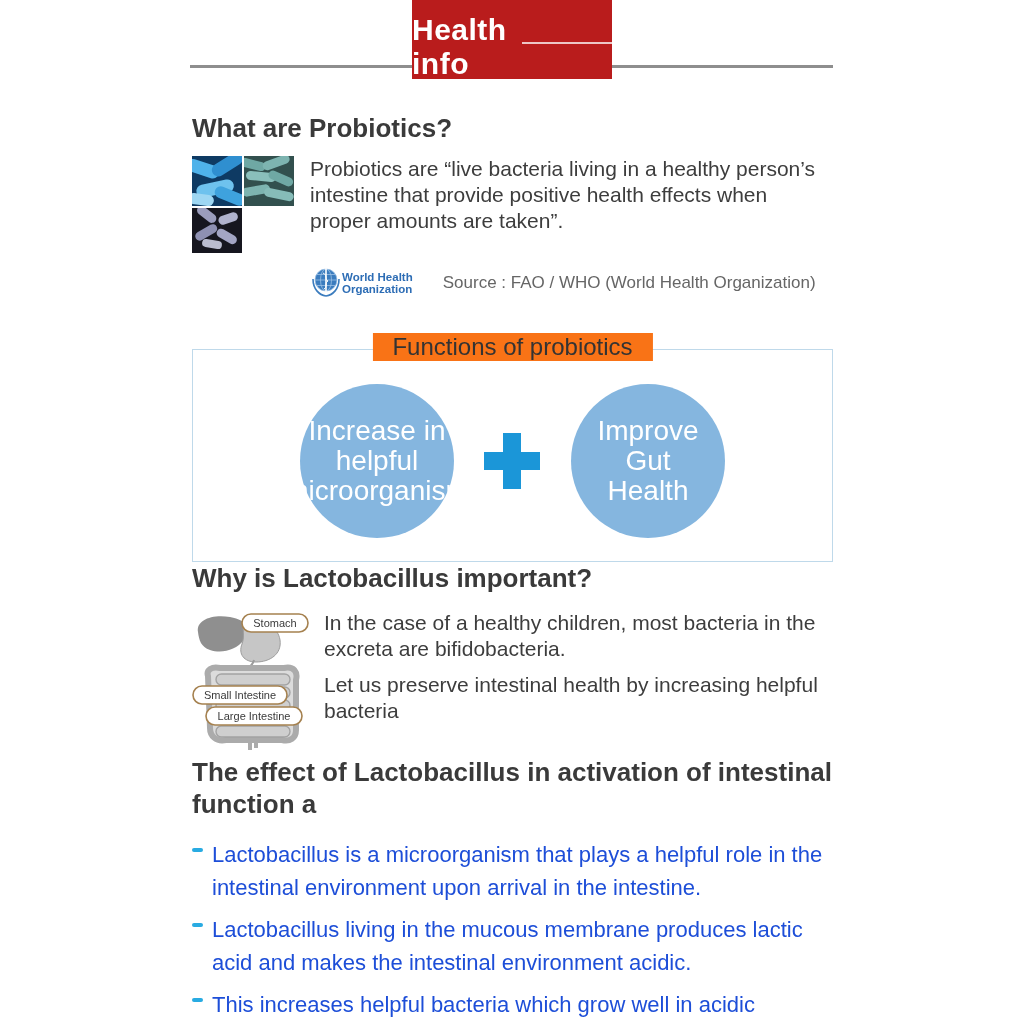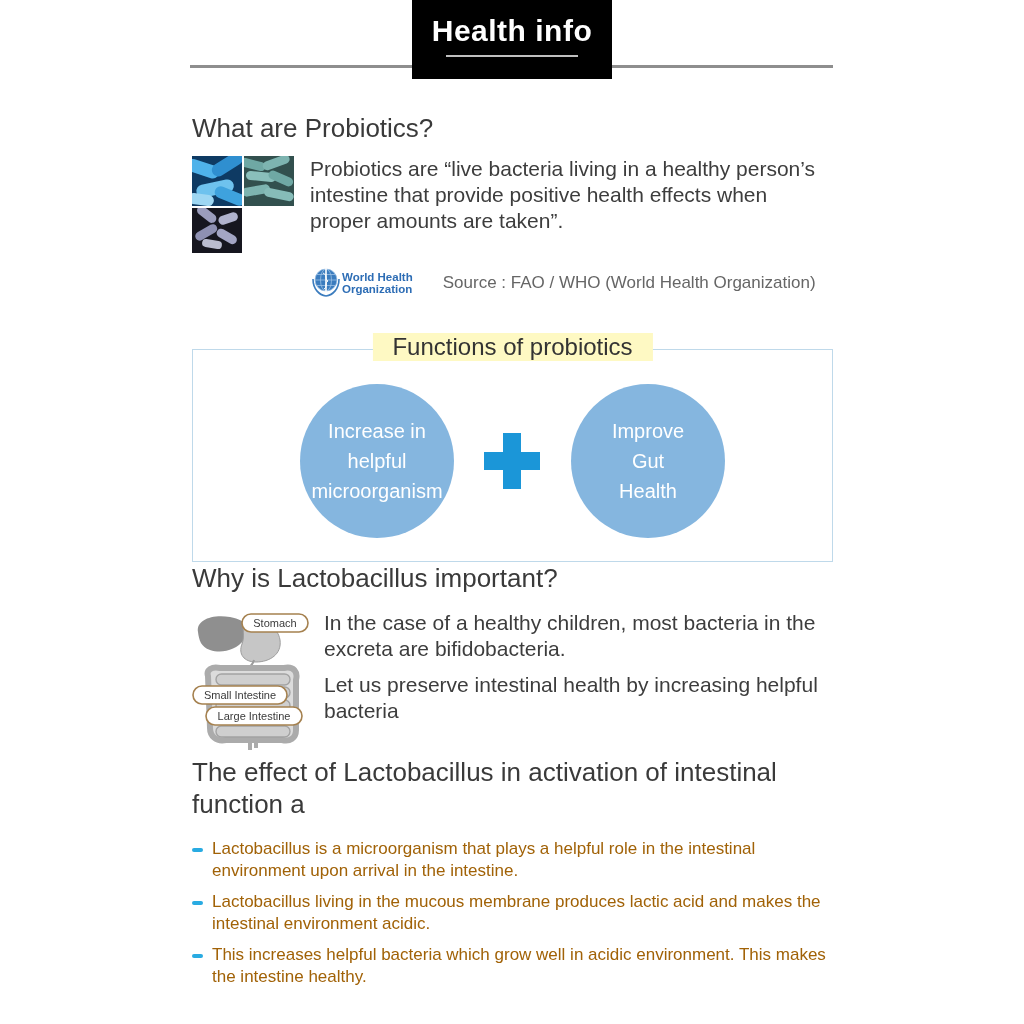--- a/index.html
+++ b/index.html
@@ -6,31 +6,31 @@
   body{
     width:1024px;height:1024px;position:relative;overflow:hidden;
     font-family:"Liberation Sans","DejaVu Sans",sans-serif;
     color:#3d3d3d;
   }
   .page{position:absolute;inset:0;}
 
   
   .top-rule{position:absolute;left:190px;top:65px;width:643px;height:3px;background:#8e8e8e;}
   .header-box{
-    position:absolute;left:412px;top:0;width:200px;height:79px;background:#000000;z-index:2;
-    display:flex;flex-direction:column;align-items:center;
+    position:absolute;left:412px;top:0;width:200px;height:79px;background:#b91c1c;z-index:2;
+    display:flex;flex-direction:row;align-items:center;
   }
   .header-title{color:#ffffff;font-size:30px;font-weight:bold;margin-top:14px;letter-spacing:0.5px;}
   .header-underline{width:132px;height:2px;background:rgba(255,255,255,0.75);margin-top:7px;}
 
   
   .content{position:absolute;left:192px;top:112px;width:641px;}
 
   h2.sec-heading{
-    font-size:26px;font-weight:normal;color:#3a3a3a;margin:0;line-height:32px;
+    font-size:26px;font-weight:bold;color:#3a3a3a;margin:0;line-height:32px;
   }
 
   
   .prob-row{display:flex;margin-top:12px;}
   .img-grid{
     width:102px;flex:0 0 102px;display:grid;
     grid-template-columns:50px 50px;grid-auto-rows:auto;gap:2px;
   }
   .tile{width:50px;height:50px;overflow:hidden;}
   .tile.short{height:45px;}
@@ -40,26 +40,26 @@
   .who-badge-text{font-size:11.5px;font-weight:bold;color:#2d6db5;line-height:12px;}
   .source-text{margin-left:30px;font-size:17px;color:#666666;}
 
   
   .func-box{
     position:relative;margin-top:48px;height:211px;
     border:1px solid #bfd9ea;background:#ffffff;
   }
   .func-title{
     position:absolute;top:-17px;left:50%;transform:translateX(-50%);
-    background:#fef9c3;padding:0 20px;font-size:24px;color:#333333;white-space:nowrap;
+    background:#f97316;padding:0 20px;font-size:24px;color:#333333;white-space:nowrap;
   }
   .circle{
     position:absolute;width:154px;height:154px;border-radius:50%;background:#85b6df;
     display:flex;align-items:center;justify-content:center;text-align:center;
-    color:#ffffff;font-size:20px;line-height:30px;
+    color:#ffffff;font-size:28px;line-height:30px;
   }
   .circle-left{left:107px;top:34px;}
   .circle-right{left:378px;top:34px;}
   .plus{position:absolute;left:291px;top:83px;width:56px;height:56px;}
   .plus::before{content:"";position:absolute;left:19px;top:0;width:18px;height:56px;background:#1b96d8;}
   .plus::after{content:"";position:absolute;left:0;top:19px;width:56px;height:18px;background:#1b96d8;}
 
   
   .why-heading{margin-top:44px;}
   .why-row{display:flex;margin-top:16px;}
@@ -69,21 +69,21 @@
 
   
   .effect-heading{margin-top:34px;font-size:26px;line-height:31px;}
   .effect-heading span{display:block;}
   .bullet-list{margin-top:18px;}
   .bullet-item{display:flex;margin-bottom:9px;}
   .bullet-dash{
     flex:0 0 11px;width:11px;height:4px;border-radius:2px;background:#29abe2;
     margin-top:10px;margin-right:9px;
   }
-  .bullet-text{flex:1;font-size:17px;line-height:22px;color:#a16207;}
+  .bullet-text{flex:1;font-size:22px;line-height:33px;color:#1d4ed8;}
 </style>
 </head>
 <body>
 
 <div class="page">
 
   <div class="top-rule"></div>
   <div class="header-box">
     <div class="header-title">Health info</div>
     <div class="header-underline"></div>

